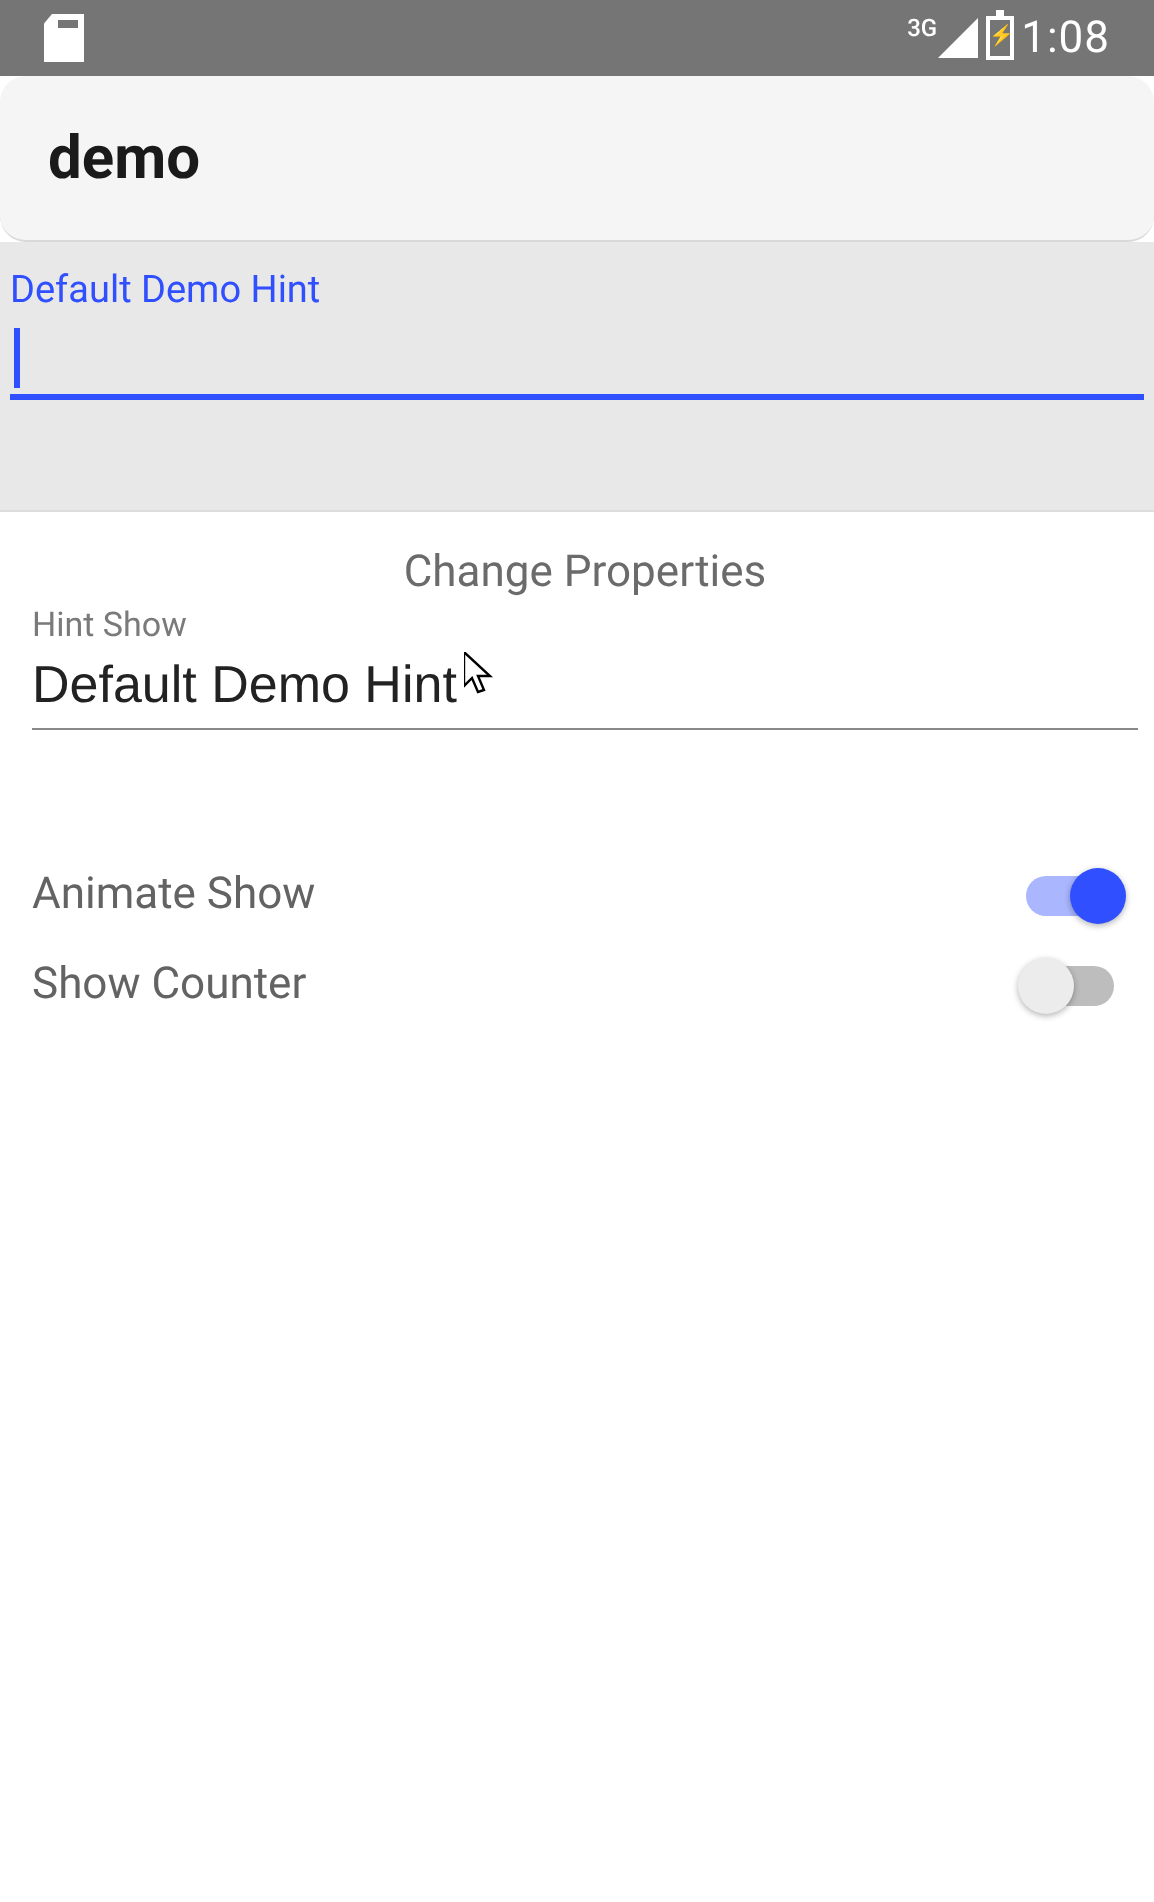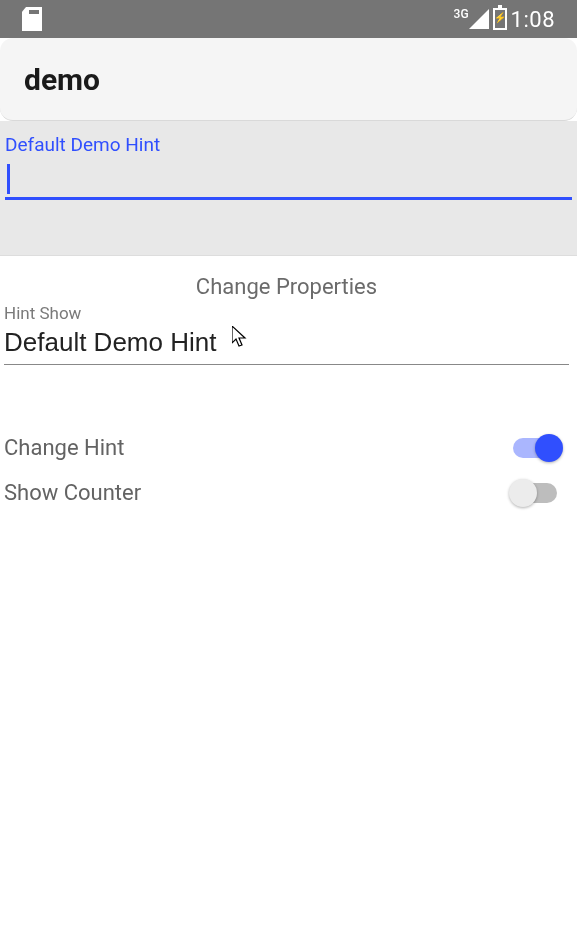--- a/index.html
+++ b/index.html
@@ -83,21 +83,21 @@
       color: #304ffe;
       margin-bottom: 6px;
       display: block;
     }
     .input-wrap { position: relative; border-bottom: 3px solid #304ffe; height: 38px; }
     .caret {
       position: absolute; left: 2px; top: 2px;
       width: 3px; height: 30px; background: #304ffe;
     }
 
-    .content { padding: 10px 8px 0 4px; }
+    .content { padding: 10px 8px 0 16px; }
     .section-title {
       text-align: center;
       font-size: 22px;
       color: #6b6b6b;
       margin: 8px 0 4px 0;
     }
     .field-group { margin-bottom: 50px; }
     .field-label {
       font-size: 17px;
       color: #7a7a7a;
@@ -197,21 +197,21 @@
   </span>
 
   <div class="field-group">
     <span class="field-label">Hint Show</span>
     <input class="text-input" type="text" value="Default Demo Hint" style="">
   </div>
 
 
   <div style="margin-top:60px;">
     <div class="switch-row">
-      <span class="switch-label">Change Hint</span>
+      <span class="switch-label">Animate Show</span>
       <div class="switch on">
           <div class="thumb"></div>
         </div>
     </div>
     <div class="switch-row">
       <span class="switch-label">Show Counter</span>
       <div class="switch off">
           <div class="thumb"></div>
         </div>
     </div>

